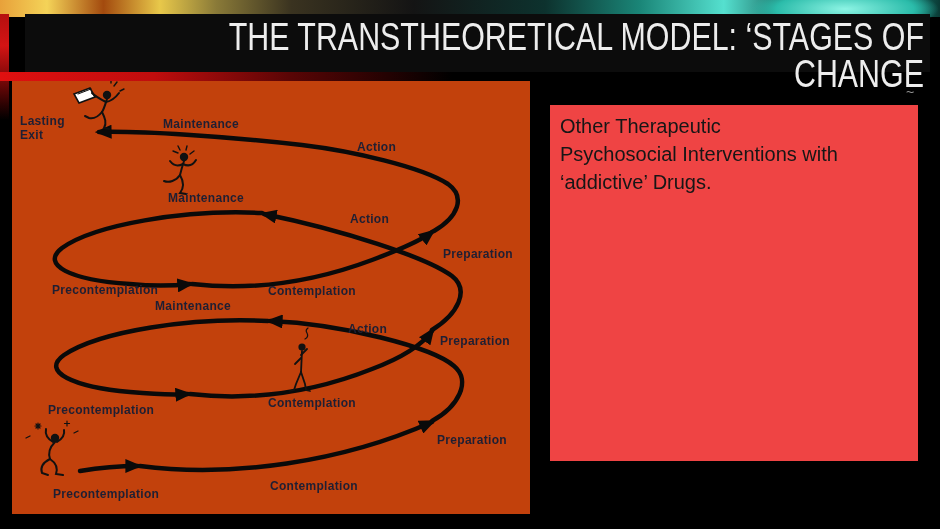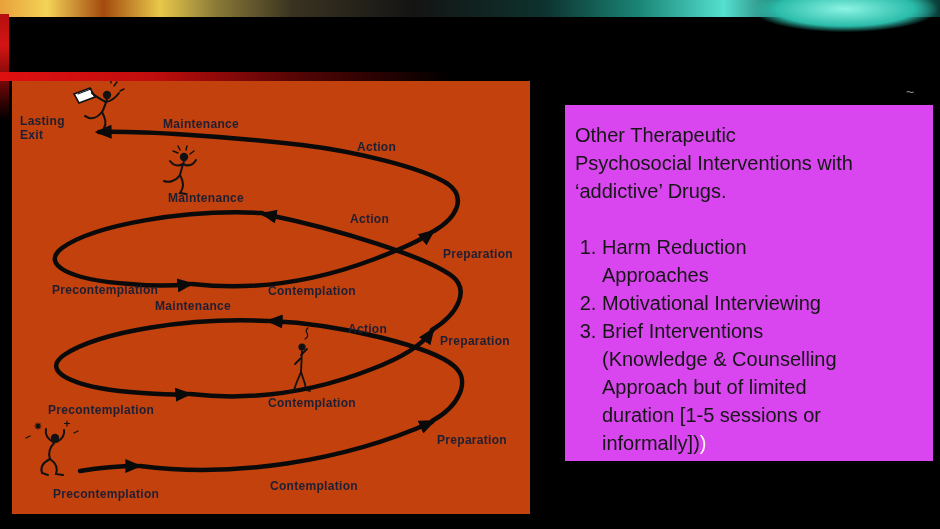--- a/index.html
+++ b/index.html
@@ -47,41 +47,47 @@
     position:absolute; left:12px; top:81px; width:518px; height:433px; z-index:4;
     background:#c2410c;
   }
   #spiral-svg{position:absolute; left:0; top:0;}
   .dlabel{
     position:absolute; color:#1f1f33; font-size:12px; font-weight:bold;
     letter-spacing:0.3px; white-space:pre-line; line-height:14px; z-index:5;
   }
   
   .ybox{
-    position:absolute; left:565px; top:105px; width:368px; height:356px; z-index:4;
-    background:#d946ef; color:#161616; box-sizing:border-box;
-    padding:16px 8px 0 10px; font-size:20px; line-height:28px; overflow:hidden;
+    position:absolute; left:550px; top:105px; width:368px; height:356px; z-index:4;
+    background:#ef4444; color:#161616; box-sizing:border-box;
+    padding:7px 8px 0 10px; font-size:20px; line-height:28px; overflow:hidden;
   }
   .ybox-intro{white-space:pre-line;}
   .ybox-gap{height:28px;}
   .ybox ol{margin:0; padding:0 0 0 27px; list-style:decimal outside;}
   .ybox li{margin:0; padding:0;}
   .ybox li span{white-space:pre-line;}
   .ghost-paren{color:#fbfbe9;}
 </style>
 </head>
 <body>
 
 <div id="slide">
 
   <div class="top-strip"></div>
   <div class="teal-blob"></div>
   <div class="left-strip"></div>
   <div class="red-band"></div>
 
+  <div class="title-bar">
+    <div class="title-text">
+      <div>THE TRANSTHEORETICAL MODEL: ‘STAGES OF</div>
+      <div>CHANGE</div>
+    </div>
+  </div>
   <div class="title-tilde">~</div>
 
   <div id="diagram">
     <svg id="spiral-svg" width="518" height="433" viewBox="0 0 518 433">
       <defs>
         <marker id="arr" viewBox="0 0 12 10" refX="9" refY="5" markerWidth="17" markerHeight="14" orient="auto" markerUnits="userSpaceOnUse">
           <path d="M0,0 L12,5 L0,10 z" fill="#0a0a0a"></path>
         </marker>
       </defs>
       <g stroke="#0a0a0a" stroke-width="4.5" fill="none" stroke-linecap="round">
@@ -159,25 +165,15 @@
         <span class="dlabel" style="left: 41px; top: 406px;">Precontemplation</span>
         <span class="dlabel" style="left: 258px; top: 398px;">Contemplation</span>
       </div>
   </div>
 
   <div class="ybox">
     <div class="ybox-intro">Other Therapeutic
 Psychosocial Interventions with
 ‘addictive’ Drugs.</div>
     <div class="ybox-gap"></div>
-    <ol>
-      <li><span>Harm Reduction
-Approaches</span></li>
-      <li><span>Motivational Interviewing</span></li>
-      <li><span>Brief Interventions
-(Knowledge &amp; Counselling
-Approach but of limited
-duration [1-5 sessions or
-informally])</span><span class="ghost-paren">)</span></li>
-    </ol>
   </div>
 
 </div>
 
 </body></html>

